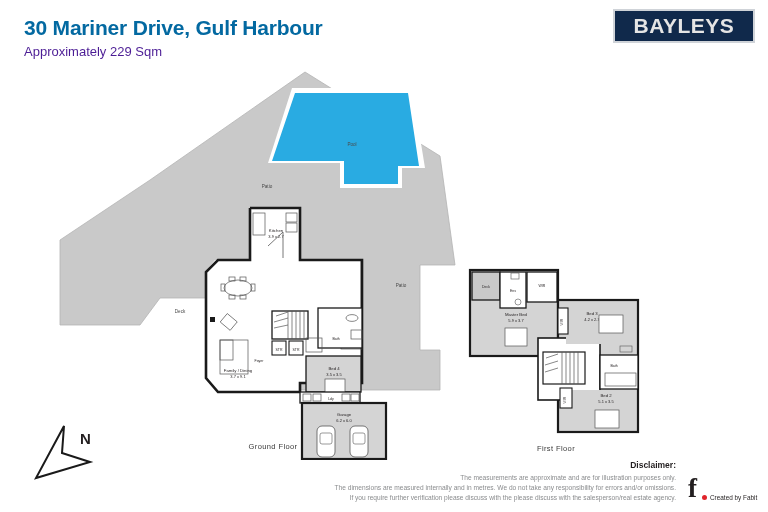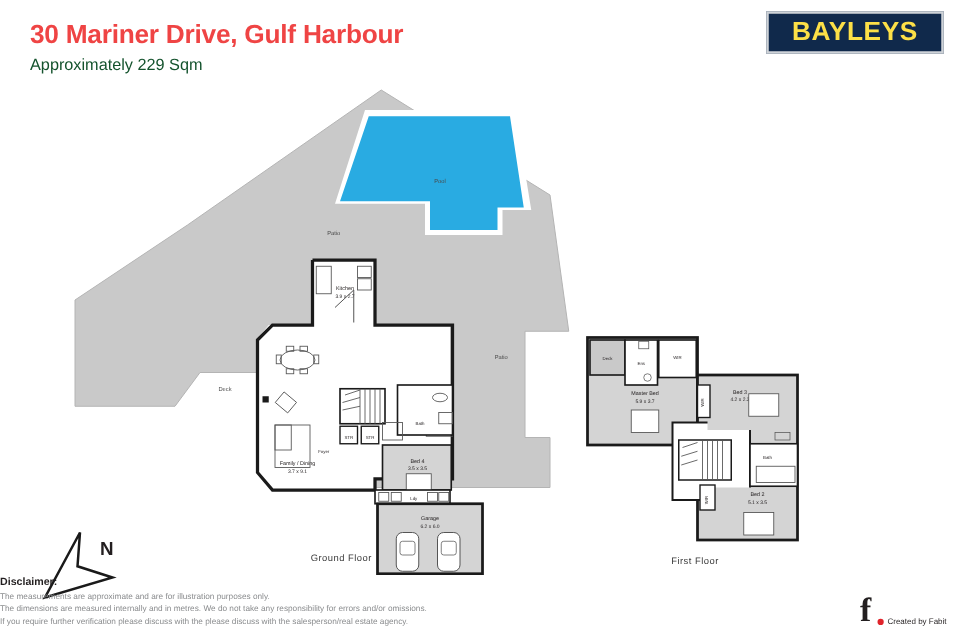--- a/index.html
+++ b/index.html
@@ -2,48 +2,48 @@
 <html><head>
 <meta charset="utf-8">
 <style>
   html,body{margin:0;padding:0;background:#ffffff;}
   body{width:768px;height:512px;overflow:hidden;position:relative;
        font-family:"Liberation Sans",sans-serif;color:#231f20;}
 
   
   #header{position:absolute;left:0;top:0;width:768px;height:68px;}
   #title{position:absolute;left:24px;top:16px;font-size:21px;font-weight:700;
-         letter-spacing:-0.2px;color:#ef4444;white-space:nowrap;}
+         letter-spacing:-0.2px;color:#0369a1;white-space:nowrap;}
   #subtitle{position:absolute;left:24px;top:44px;font-size:13px;font-weight:400;
-            color:#14532d;white-space:nowrap;}
+            color:#4c1d95;white-space:nowrap;}
 
   #logo-box{position:absolute;left:613px;top:9px;width:142px;height:34px;
             background:#10294b;border:2px solid #cfd3d8;box-sizing:border-box;
             display:flex;align-items:center;justify-content:center;}
-  #logo-text{color:#fde047;font-size:21px;font-weight:700;letter-spacing:0.5px;
+  #logo-text{color:#e5e5e5;font-size:21px;font-weight:700;letter-spacing:0.5px;
              font-family:"Liberation Sans",sans-serif;}
 
   
   #plan{position:absolute;left:0;top:60px;width:679px;height:400px;}
   svg{display:block;}
 
   .rm{font-family:"Liberation Sans",sans-serif;fill:#231f20;}
   .rm-n{font-size:4.3px;}
   .rm-d{font-size:4.0px;}
   .rm-s{font-size:3.5px;}
   .rm-o{font-size:4.6px;fill:#4a4a4a;}
   .floorlbl{font-size:8px;fill:#3a3a3a;letter-spacing:0.4px;}
 
   
   #compass{position:absolute;left:28px;top:418px;width:90px;height:72px;}
   #compass .nlbl{font-size:15px;font-weight:700;fill:#231f20;
                  font-family:"Liberation Sans",sans-serif;}
 
   
-  #disclaimer{position:absolute;left:0;top:460px;width:676px;text-align:left;}
+  #disclaimer{position:absolute;left:0;top:460px;width:676px;text-align:right;}
   #disc-title{font-size:8.5px;font-weight:700;color:#231f20;margin:0 0 3px 0;}
   .disc-line{font-size:6.6px;color:#8a8c8e;line-height:1.52;margin:0;}
 
   
   #fabit{position:absolute;left:688px;top:479px;width:76px;height:28px;}
   #fabit-f{position:absolute;left:0;top:-4px;font-size:27px;font-weight:700;
            color:#231f20;font-family:"Liberation Serif",serif;line-height:1;}
   #fabit-dot{position:absolute;left:14px;top:16px;width:5px;height:5px;
              border-radius:50%;background:#e0242b;}
   #fabit-text{position:absolute;left:22px;top:15px;font-size:6.4px;color:#231f20;

